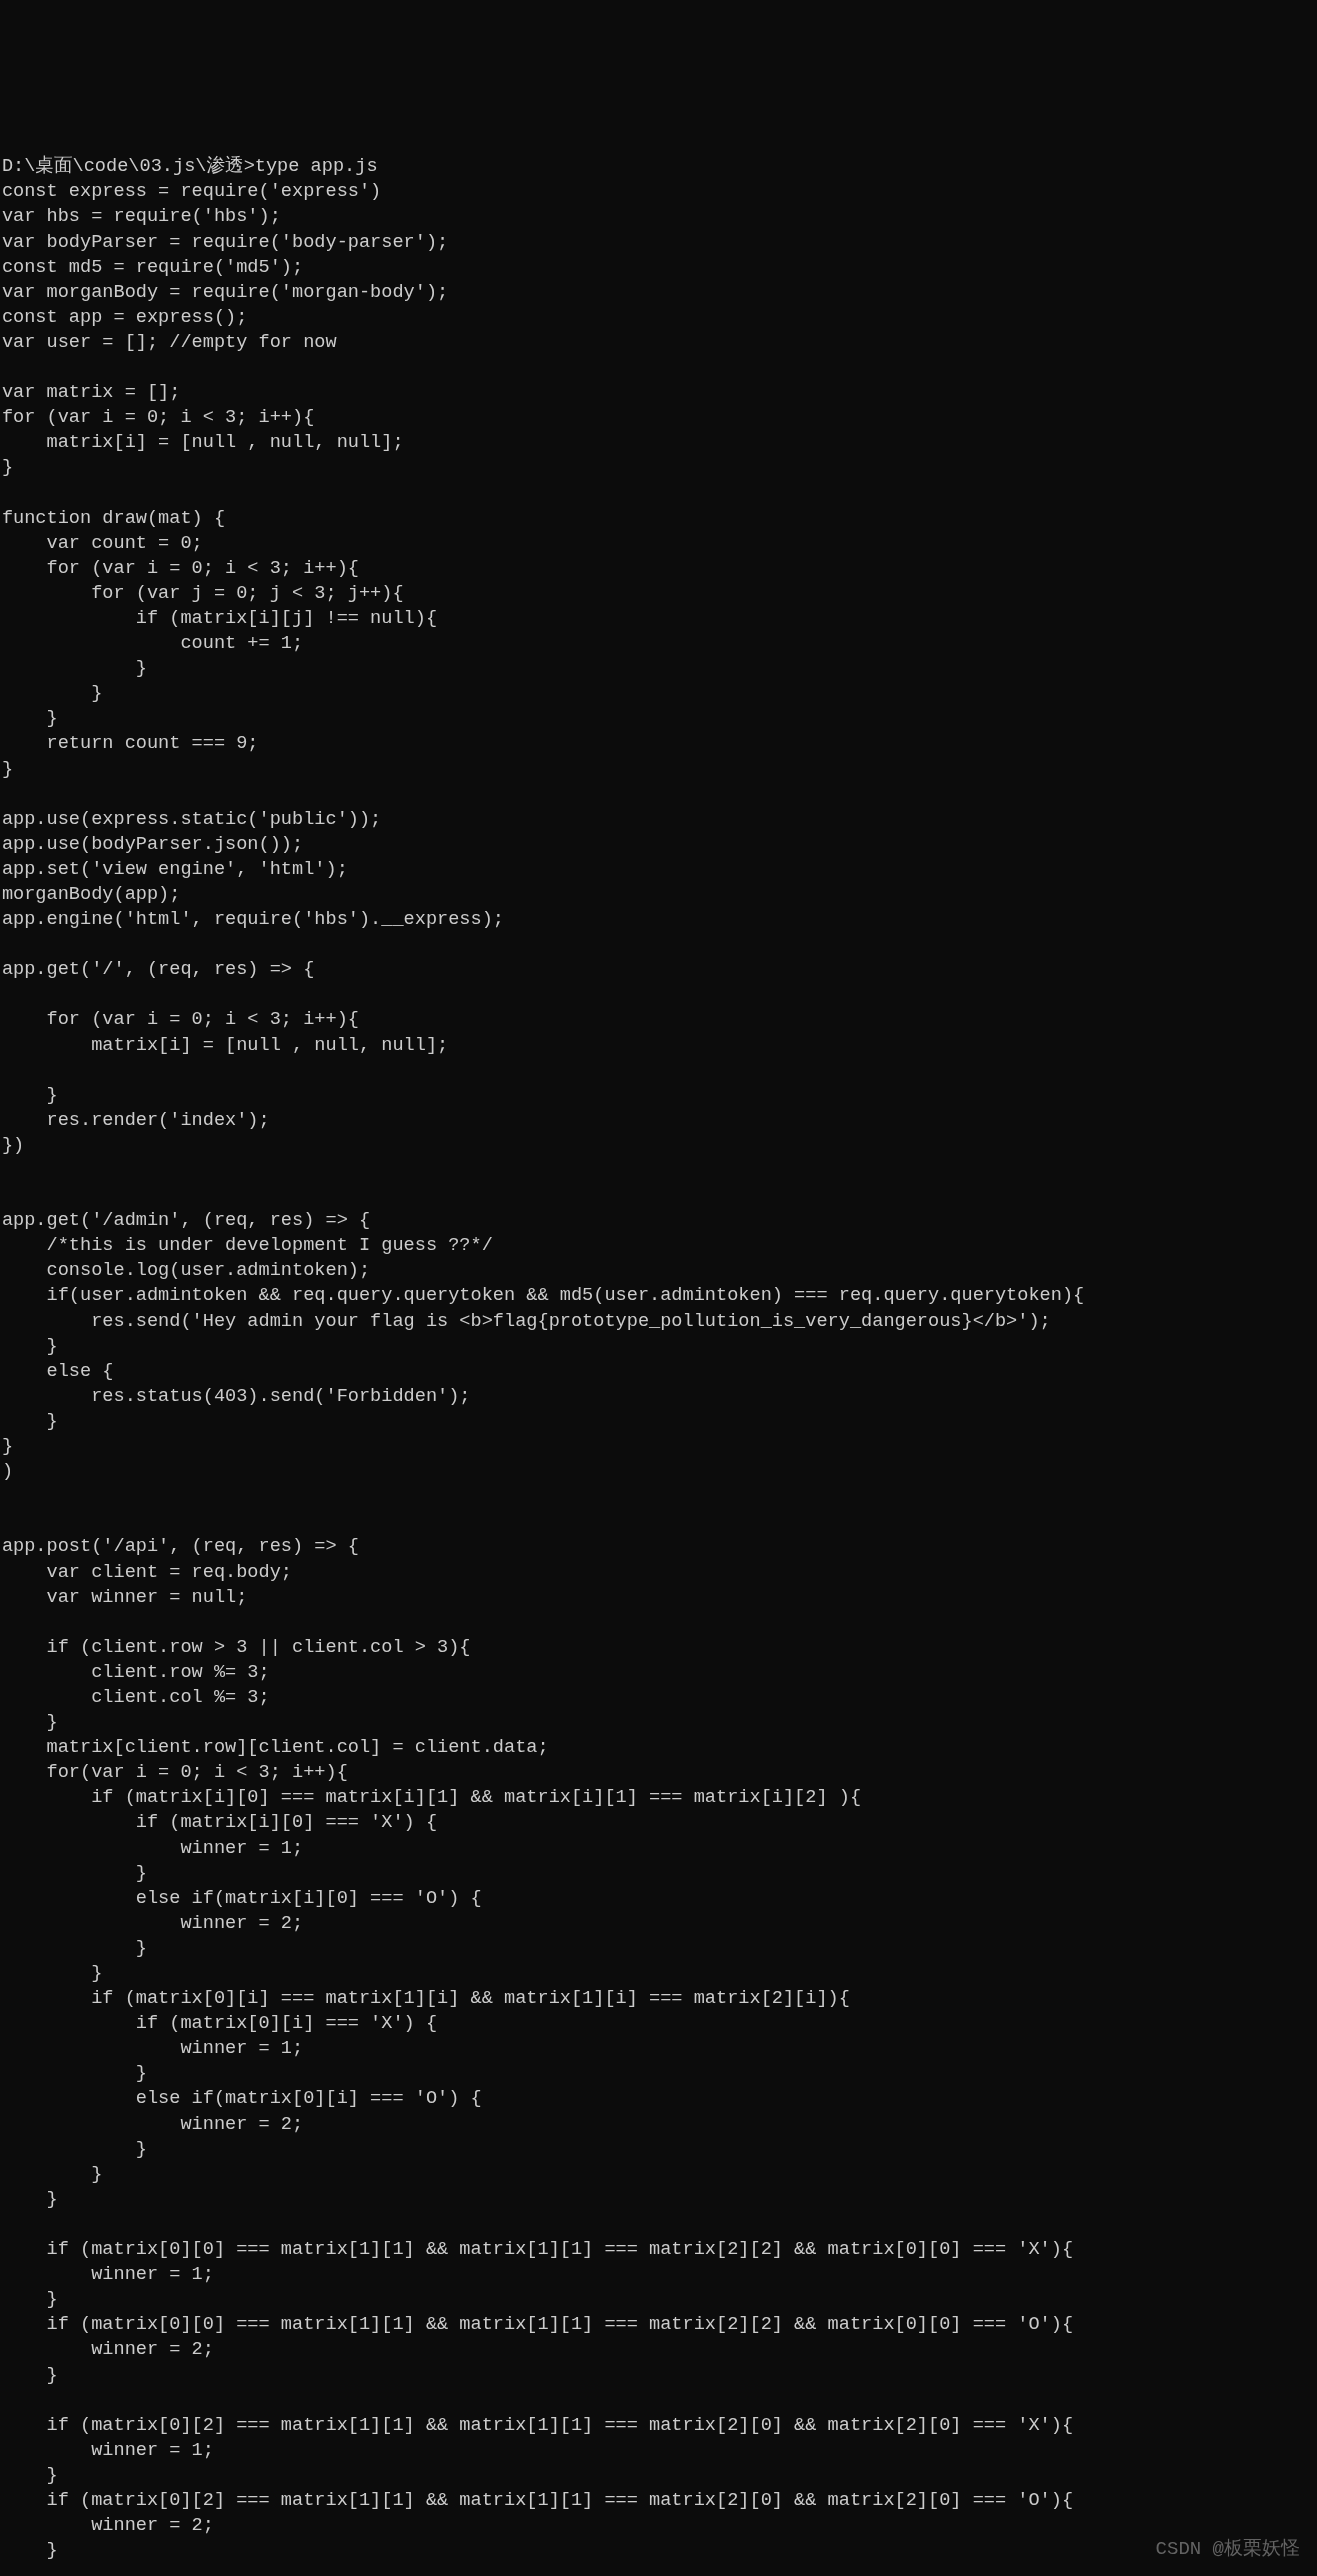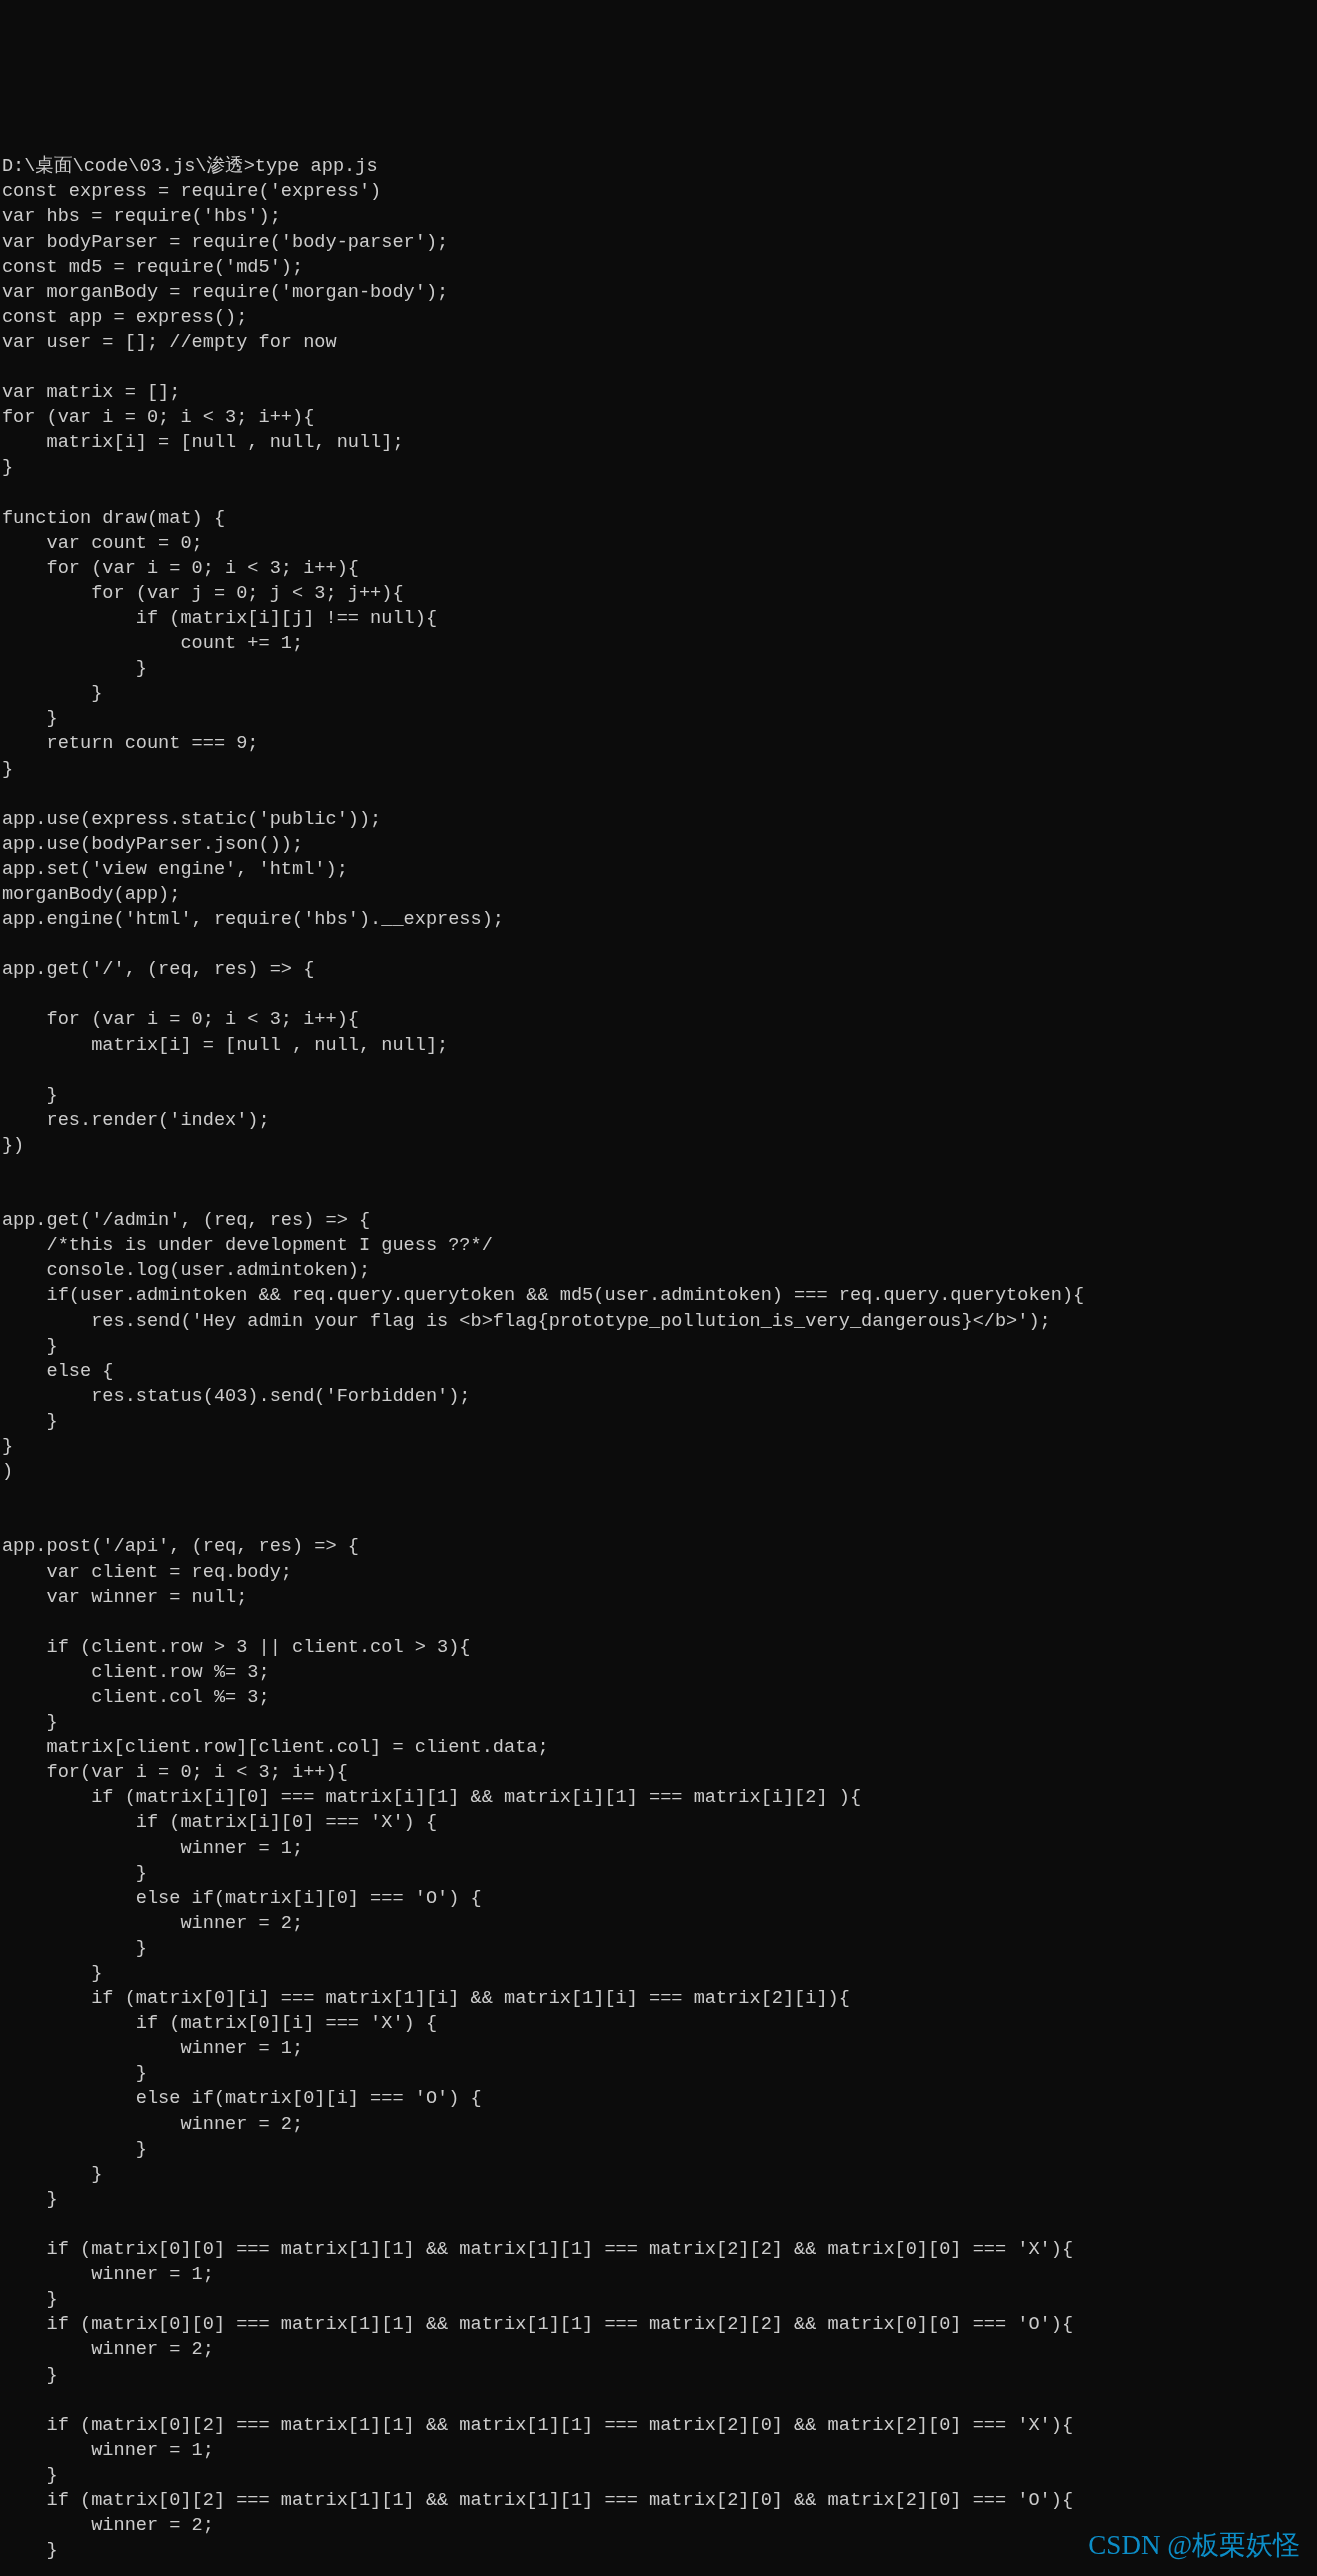--- a/index.html
+++ b/index.html
@@ -14,23 +14,23 @@
     white-space: pre;
     overflow: hidden;
   }
   .terminal {
     padding: 3.7px 1.9px;
   }
   .watermark {
     position: fixed;
     bottom: 13px;
     right: 17px;
-    color: #0ea5e9;
-    font-family: Liberation Serif, serif;
-    font-size: 27px;
+    color: #737373;
+    font-family: Liberation Mono, monospace;
+    font-size: 19px;
     opacity: 0.85;
   }
 </style>
 </head>
 <body>
 
 
 
 <div class="terminal">
 <span>D:\桌面\code\03.js\渗透&gt;type app.js</span>

